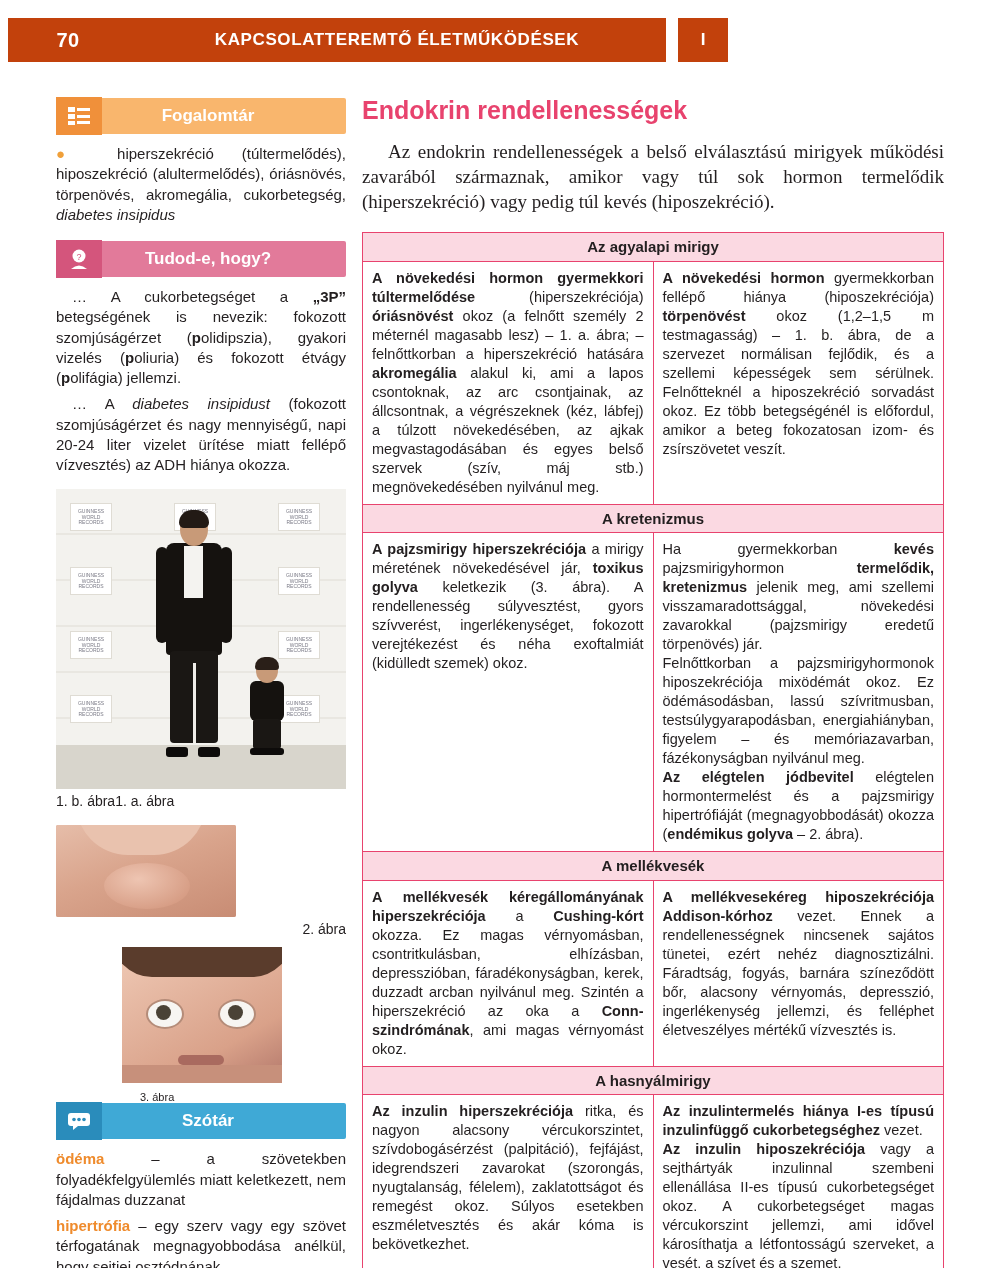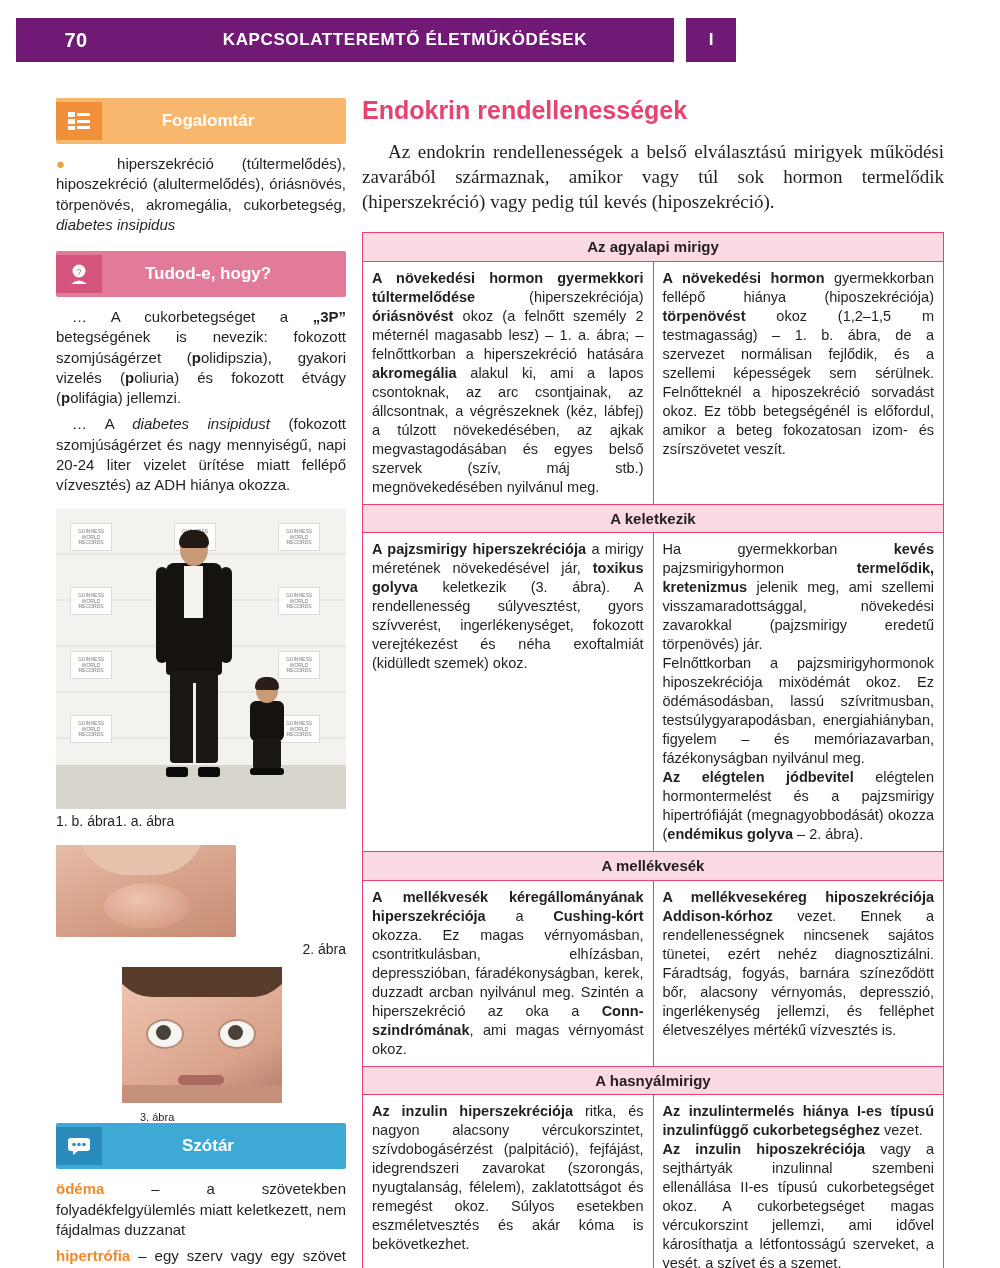--- a/index.html
+++ b/index.html
@@ -6,22 +6,22 @@
   body{
     width:1000px;height:1268px;
     background:#ffffff;
     font-family:"Liberation Sans", sans-serif;
     color:#231f20;
     position:relative;
     overflow:hidden;
   }
   
   .header{
-    position:absolute;left:16px;top:18px;width:720px;height:44px;
-    background:#701a75;
+    position:absolute;left:8px;top:18px;width:720px;height:44px;
+    background:#c2410c;
     display:flex;align-items:center;
   }
   .header .page-num{
     width:120px;text-align:center;color:#ffffff;
     font-weight:bold;font-size:20px;letter-spacing:.5px;
   }
   .header .chapter{
     flex:1;text-align:center;color:#ffffff;
     font-weight:bold;font-size:17px;letter-spacing:.6px;
   }
@@ -29,21 +29,21 @@
     width:12px;height:44px;background:#ffffff;
   }
   .header .unit{
     width:50px;text-align:center;color:#ffffff;font-weight:bold;font-size:17px;
   }
   
   .left-col{
     position:absolute;left:56px;top:98px;width:290px;
   }
   .box-head{
-    display:flex;align-items:center;height:46px;border-radius:2px;
+    display:flex;align-items:center;height:36px;border-radius:2px;
     margin-bottom:10px;
   }
   .box-head.orange{background:#f9b66d;}
   .box-head.pink{background:#e27a9a;}
   .box-head.blue{background:#3fa9d6;}
   .box-head .icon-sq{
     width:46px;height:38px;display:flex;align-items:center;justify-content:center;
   }
   .box-head.orange .icon-sq{background:#f0903a;}
   .box-head.pink .icon-sq{background:#d4557c;}
@@ -335,21 +335,21 @@
     <tbody>
         <tr>
       <td class="sect" colspan="2">Az agyalapi mirigy</td>
     </tr>
     <tr>
       <td style="width:50%;"><span class="bold">A növekedési hormon gyermekkori túltermelődése</span><span> (hiperszekréciója) </span><span class="bold">óriásnövést</span><span> okoz (a felnőtt személy 2 méternél magasabb lesz) – 1. a. ábra; – felnőttkorban a hiperszekréció hatására </span><span class="bold">akromegália</span><span> alakul ki, ami a lapos csontoknak, az arc csontjainak, az állcsontnak, a végrészeknek (kéz, lábfej) a túlzott növekedésében, az ajkak megvastagodásában és egyes belső szervek (szív, máj stb.) megnövekedésében nyilvánul meg.</span></td>
       <td style="width:50%;"><span class="bold">A növekedési hormon</span><span> gyermekkorban fellépő hiánya (hiposzekréciója) </span><span class="bold">törpenövést</span><span> okoz (1,2–1,5 m testmagasság) – 1. b. ábra, de a szervezet normálisan fejlődik, és a szellemi képességek sem sérülnek. Felnőtteknél a hiposzekréció sorvadást okoz. Ez több betegségénél is előfordul, amikor a beteg fokozatosan izom- és zsírszövetet veszít.</span></td>
     </tr>
 
     <tr>
-      <td class="sect" colspan="2">A keletkezik</td>
+      <td class="sect" colspan="2">A kretenizmus</td>
     </tr>
     <tr>
       <td><span class="bold">A pajzsmirigy hiperszekréciója</span><span> a mirigy méretének növekedésével jár, </span><span class="bold">toxikus golyva</span><span> keletkezik (3. ábra). A rendellenesség súlyvesztést, gyors szívverést, ingerlékenységet, fokozott verejtékezést és néha exoftalmiát (kidülledt szemek) okoz.</span></td>
       <td><span>Ha gyermekkorban </span><span class="bold">kevés</span><span> pajzsmirigyhormon </span><span class="bold">termelődik, kretenizmus</span><span> jelenik meg, ami szellemi visszamaradottsággal, növekedési zavarokkal (pajzsmirigy eredetű törpenövés) jár.</span><br><span>Felnőttkorban a pajzsmirigyhormonok hiposzekréciója mixödémát okoz. Ez ödémásodásban, lassú szívritmusban, testsúlygyarapodásban, energiahiányban, figyelem – és memóriazavarban, fázékonyságban nyilvánul meg.</span><br><span class="bold">Az elégtelen jódbevitel</span><span> elégtelen hormontermelést és a pajzsmirigy hipertrófiáját (megnagyobbodását) okozza (</span><span class="bold">endémikus golyva</span><span> – 2. ábra).</span></td>
     </tr>
 
     <tr>
       <td class="sect" colspan="2">A mellékvesék</td>
     </tr>
     <tr>

